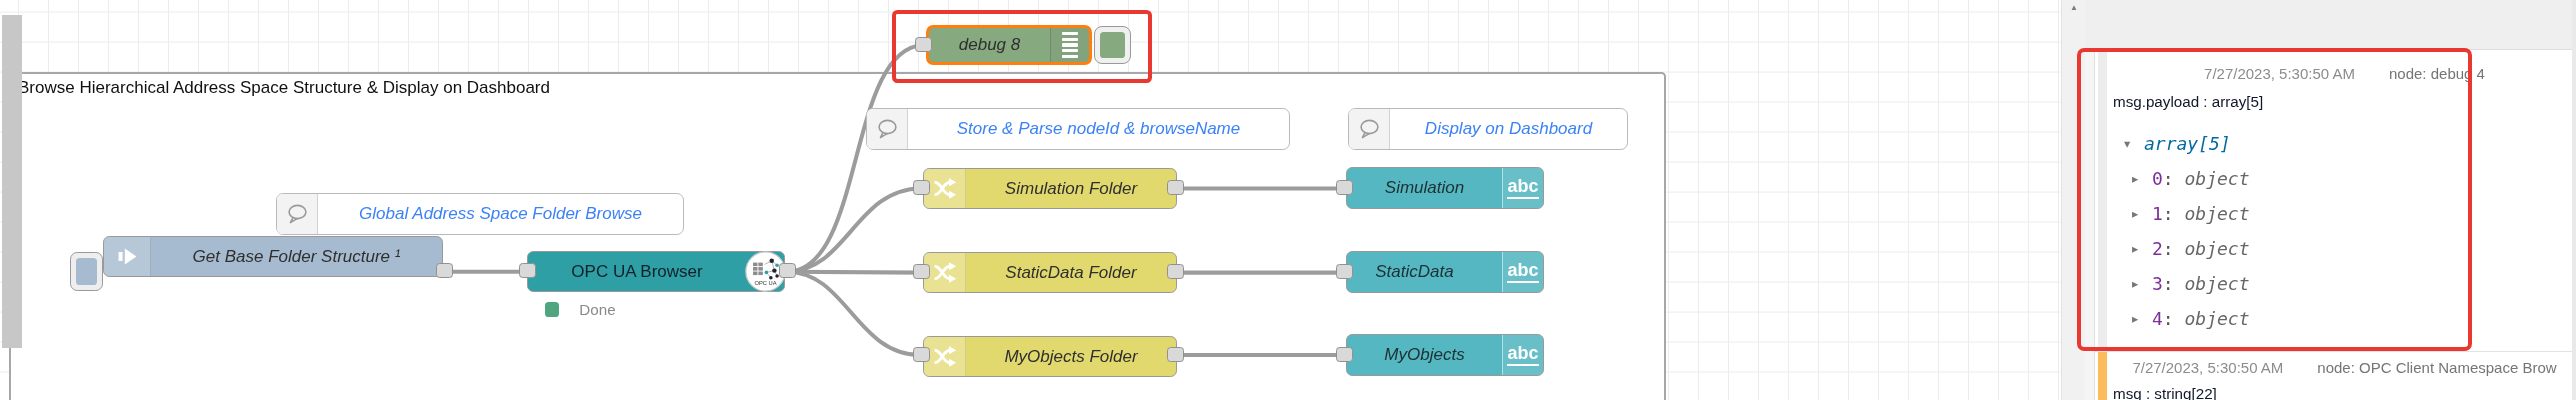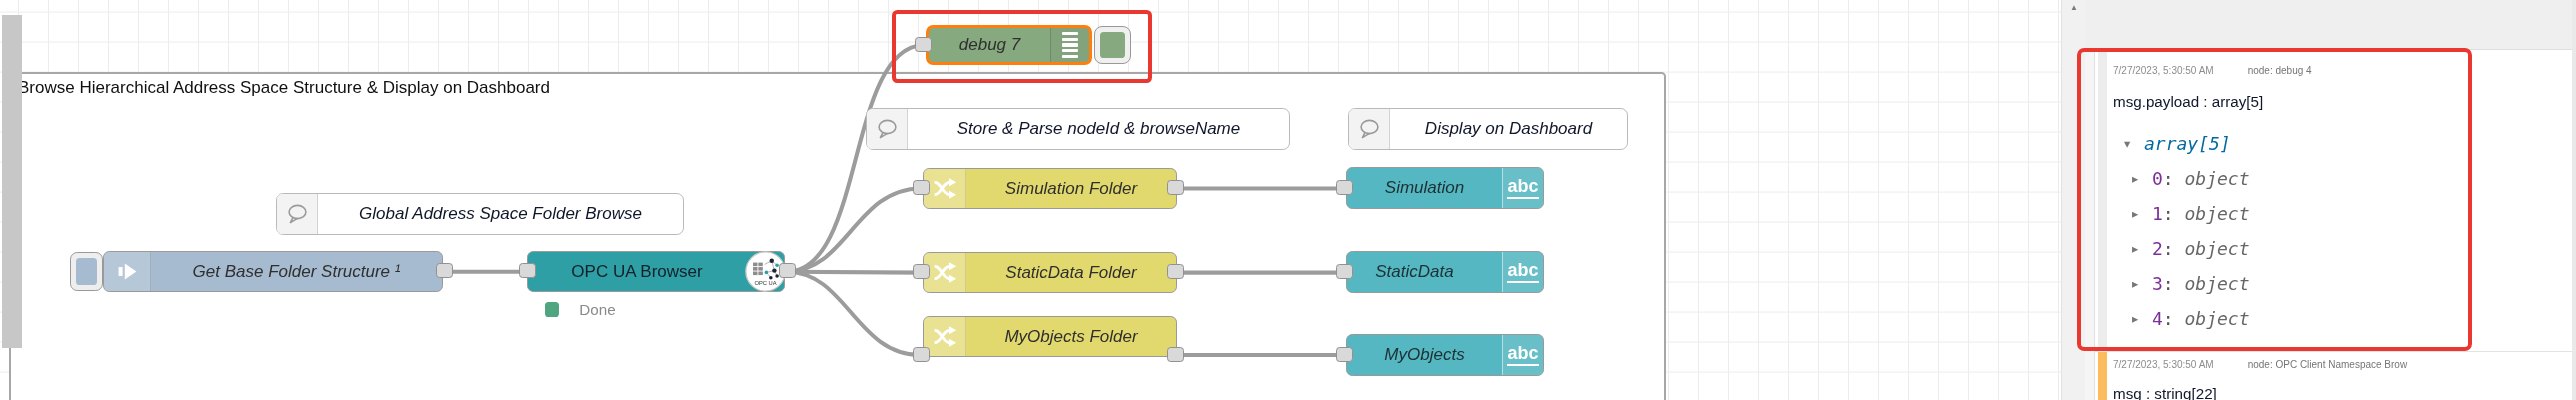--- a/index.html
+++ b/index.html
@@ -17,30 +17,30 @@
   .group-box { position:absolute; left:9px; top:72px; width:1657px; height:358px;
     background:#fff; border:2.7px solid #a7a7a7; border-radius:4.5px; }
   .group-title { position:absolute; left:18px; top:78px; font-size:17px; color:#101010; white-space:nowrap; }
 
   .wires { position:absolute; left:0; top:0; width:2085px; height:401px; }
   .wires path { stroke:#9c9c9c; stroke-width:4.5; fill:none; }
 
   
   .comment { position:absolute; height:42px; background:#fff; border:1.8px solid #b9b9b9; border-radius:7.2px; display:flex; align-items:stretch; }
   .comment-icon { width:41px; background:#f3f3f3; border-right:1.3px solid #d2d2d2; border-radius:5.4px 0 0 5.4px; display:flex; align-items:center; justify-content:center; }
-  .comment-label { flex:1; display:flex; align-items:center; justify-content:center; font-style:italic; font-size:17px; color:#0f172a; white-space:nowrap; padding:0 12.5px; }
+  .comment-label { flex:1; display:flex; align-items:center; justify-content:center; font-style:italic; font-size:17px; color:#3b82f6; white-space:nowrap; padding:0 12.5px; }
 
   
   .node { position:absolute; height:41px; border:1.8px solid #999; border-radius:6.3px; display:flex; align-items:stretch; }
   .node-label { flex:1; display:flex; align-items:center; justify-content:center; font-size:17px; font-style:italic; color:#2f2f2f; white-space:nowrap; padding:0 9px; }
   .icon-sec { display:flex; align-items:center; justify-content:center; }
 
   .inject-btn { position:absolute; left:70px; top:252px; width:33px; height:39px; background:#eee; border:1.8px solid #999; border-radius:7.2px; }
   .inject-btn .inner { position:absolute; inset:5.4px; background:#a6bbcf; border-radius:3.6px; }
-  .node-inject { left:103px; top:251px; width:340px; background:#a6bbcf; }
+  .node-inject { left:103px; top:236px; width:340px; background:#a6bbcf; }
   .node-inject .icon-sec { width:47px; background:rgba(255,255,255,0.18); border-right:1.3px solid rgba(0,0,0,0.12); border-radius:4.5px 0 0 4.5px; }
 
   .node-opc { left:527px; top:251px; width:258px; background:#2d9fa5; }
   .node-opc .node-label { font-style:normal; color:#14202a; justify-content:center; padding-right:47px; }
   .opc-circle { position:absolute; left:217px; top:-0.9px; width:41px; height:41px; }
 
   .status { position:absolute; left:545px; top:301px; display:flex; align-items:center;gap:12px; }
   .status-dot { width:14.3px; height:14.3px; background:#4ea580; border-radius:3.6px; }
   .status-label { margin-left:8px; font-size:15.2px; color:#8a8a8a; }
 
@@ -73,21 +73,21 @@
   
   .separator { position:absolute; left:2085px; top:0; width:10px; height:401px; background:#f5f5f5; border-right:0.9px solid #e0e0e0; }
   .sidebar { position:absolute; left:2095px; top:0; width:481px; height:401px; background:#fff; }
   .sidebar-topstrip { position:absolute; left:2085px; top:0; width:491px; height:50px; background:#efeff0; border-bottom:0.9px solid #dedede; }
   .sidebar-right-edge { position:absolute; left:2572px; top:0; width:3.6px; height:401px; background:#e9e9e9; }
 
   .msg-bar-1 { position:absolute; left:2098px; top:51px; width:9px; height:300px; background:#ececec; }
   .msg-divider { position:absolute; left:2095px; top:351px; width:481px; height:0.9px; background:#e3e3e3; }
   .msg-bar-2 { position:absolute; left:2098px; top:352px; width:9px; height:48px; background:#fcbb5d; }
 
-  .meta-row { position:absolute; left:2113px; white-space:nowrap; overflow:hidden; width:463px; font-size:10px; color:#8c8c8c; }
+  .meta-row { position:absolute; left:2113px; white-space:nowrap; overflow:hidden; width:463px; font-size:15px; color:#8c8c8c;text-align:center; }
   .meta-1 { top:65px; }
   .meta-2 { top:359px; }
   .meta-source { color:#757575; margin-left:34px; }
   .prop-row { position:absolute; left:2113px; font-size:15.2px; color:#0f172a; white-space:nowrap; }
   .prop-1 { top:93px; }
   .prop-2 { top:385px; }
 
   .tree { position:absolute; left:2124px; top:126px; font-family:"DejaVu Sans Mono", monospace; font-size:18px; }
   .trow { height:35px; display:flex; align-items:center; white-space:nowrap; }
   .trow.child { padding-left:8px; }
@@ -191,21 +191,21 @@
       </g>
       <text x="23" y="38" text-anchor="middle" font-size="6.5" fill="#333" font-family="Liberation Sans, sans-serif">OPC UA</text>
     </svg>
   </div>
   <div class="status">
     <div class="status-dot"></div>
     <div class="status-label">Done</div>
   </div>
 
   <div class="node node-debug">
-    <div class="node-label">debug 7</div>
+    <div class="node-label">debug 8</div>
     <div class="debug-icon-sec">
       <div class="debug-bar"></div>
         <div class="debug-bar"></div>
         <div class="debug-bar"></div>
         <div class="debug-bar"></div>
         <div class="debug-bar"></div>
     </div>
   </div>
   <div class="debug-toggle">
       <div class="inner"></div>
@@ -230,21 +230,21 @@
           <g stroke="#fff" stroke-width="3.2" fill="none">
             <path d="M4 8 C12 8, 13 22, 21 22"></path>
             <path d="M4 22 C12 22, 13 8, 21 8"></path>
           </g>
           <polygon points="20,3.5 28,8 20,12.5" fill="#fff"></polygon>
           <polygon points="20,17.5 28,22 20,26.5" fill="#fff"></polygon>
         </svg>
     </div>
     <div class="node-label">StaticData Folder</div>
   </div>
-  <div class="node node-switch" style="top:316px;">
+  <div class="node node-switch" style="top:336px;">
     <div class="icon-sec">
       <svg width="27" height="27" viewBox="0 0 30 30">
           <g stroke="#fff" stroke-width="3.2" fill="none">
             <path d="M4 8 C12 8, 13 22, 21 22"></path>
             <path d="M4 22 C12 22, 13 8, 21 8"></path>
           </g>
           <polygon points="20,3.5 28,8 20,12.5" fill="#fff"></polygon>
           <polygon points="20,17.5 28,22 20,26.5" fill="#fff"></polygon>
         </svg>
     </div>

